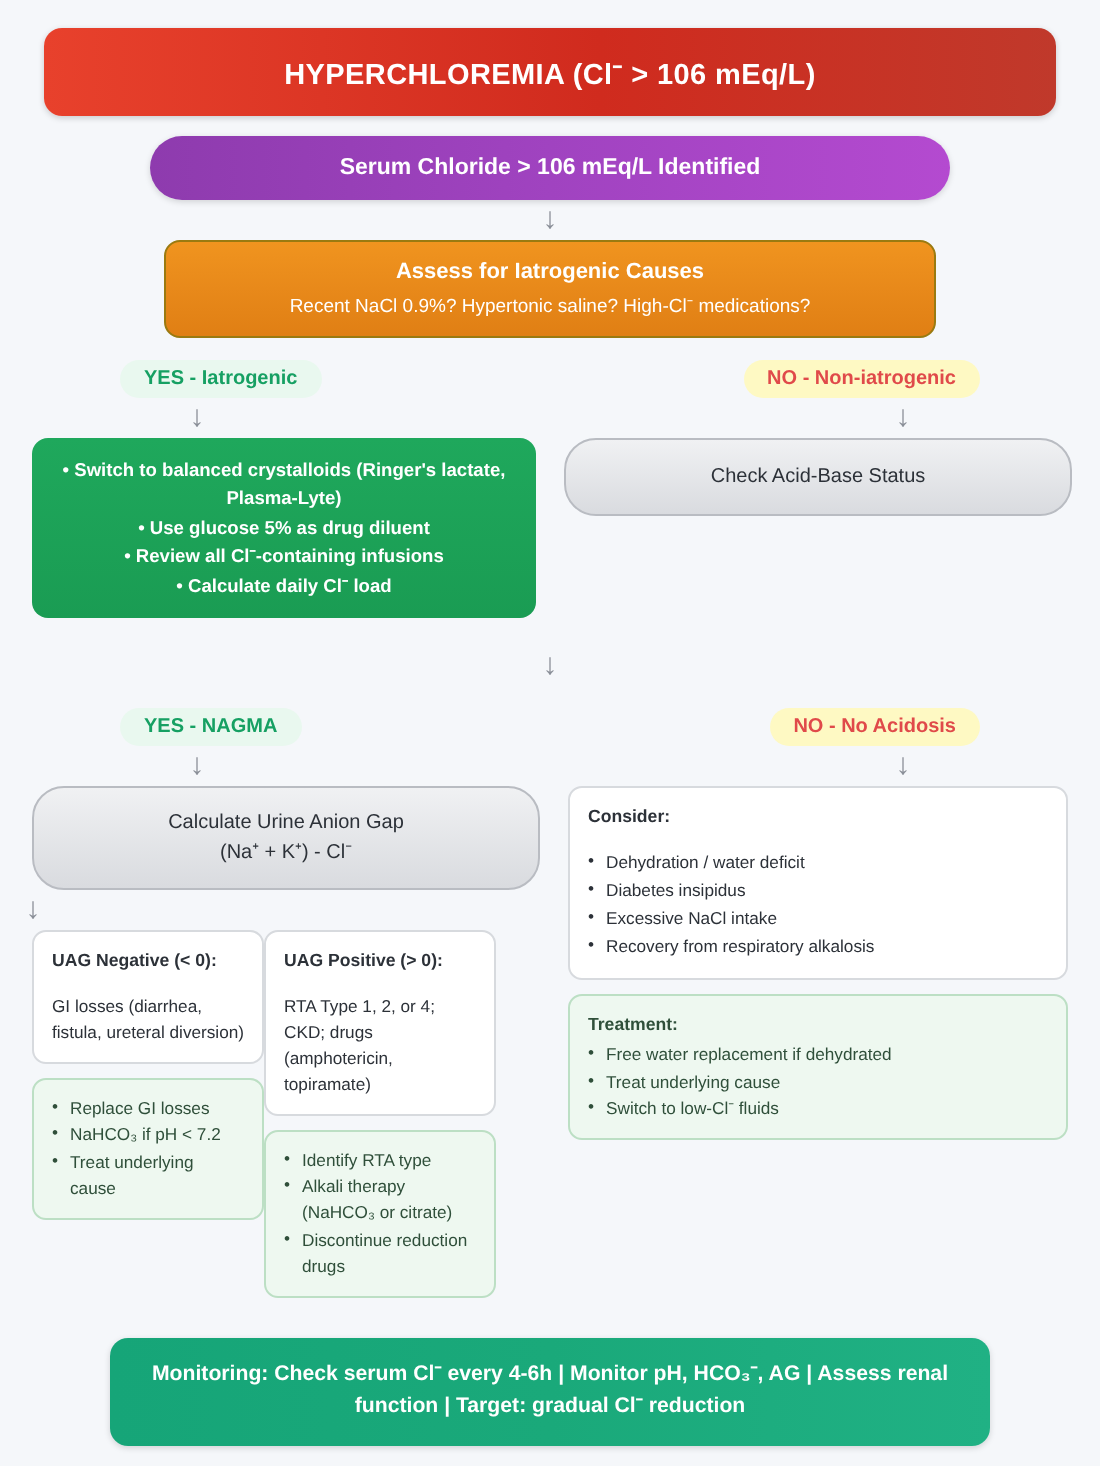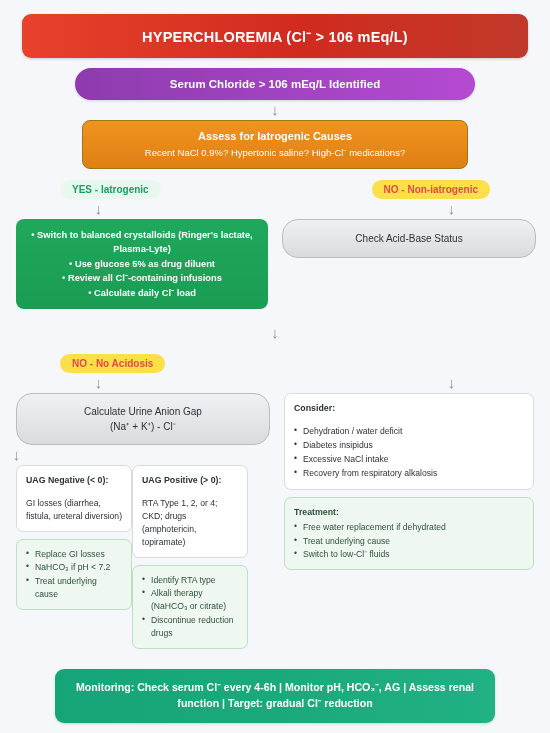--- a/index.html
+++ b/index.html
@@ -93,21 +93,21 @@
     margin-top: 11px;
     padding: 0 20px;
   }
   .branch-label {
     font-size: 10px;
     font-weight: bold;
     padding: 4px 12px;
     border-radius: 10px;
   }
   .branch-yes { color: #16a063; background: #e9f8ef; }
-  .branch-no  { color: #e04a4a; background: #fde047; }
+  .branch-no  { color: #e04a4a; background: #fef9c3; }
 
   .arrow-row {
     width: 470px;
     display: flex;
     justify-content: space-between;
     padding: 0 58px;
   }
 
   
   .cols {
@@ -257,20 +257,21 @@
       <div class="gray-box">Check Acid-Base Status</div>
     </div>
   </div>
 
   <div class="arrow" style="margin-top:14px">
     <span>↓</span>
   </div>
 
 
   <div class="branch-row">
+    <div class="branch-label branch-yes">YES - NAGMA</div>
     <div class="branch-label branch-no">NO - No Acidosis</div>
   </div>
 
   <div class="arrow-row">
     <div class="arrow">
       <span>↓</span>
     </div>
     <div class="arrow">
       <span>↓</span>
     </div>

